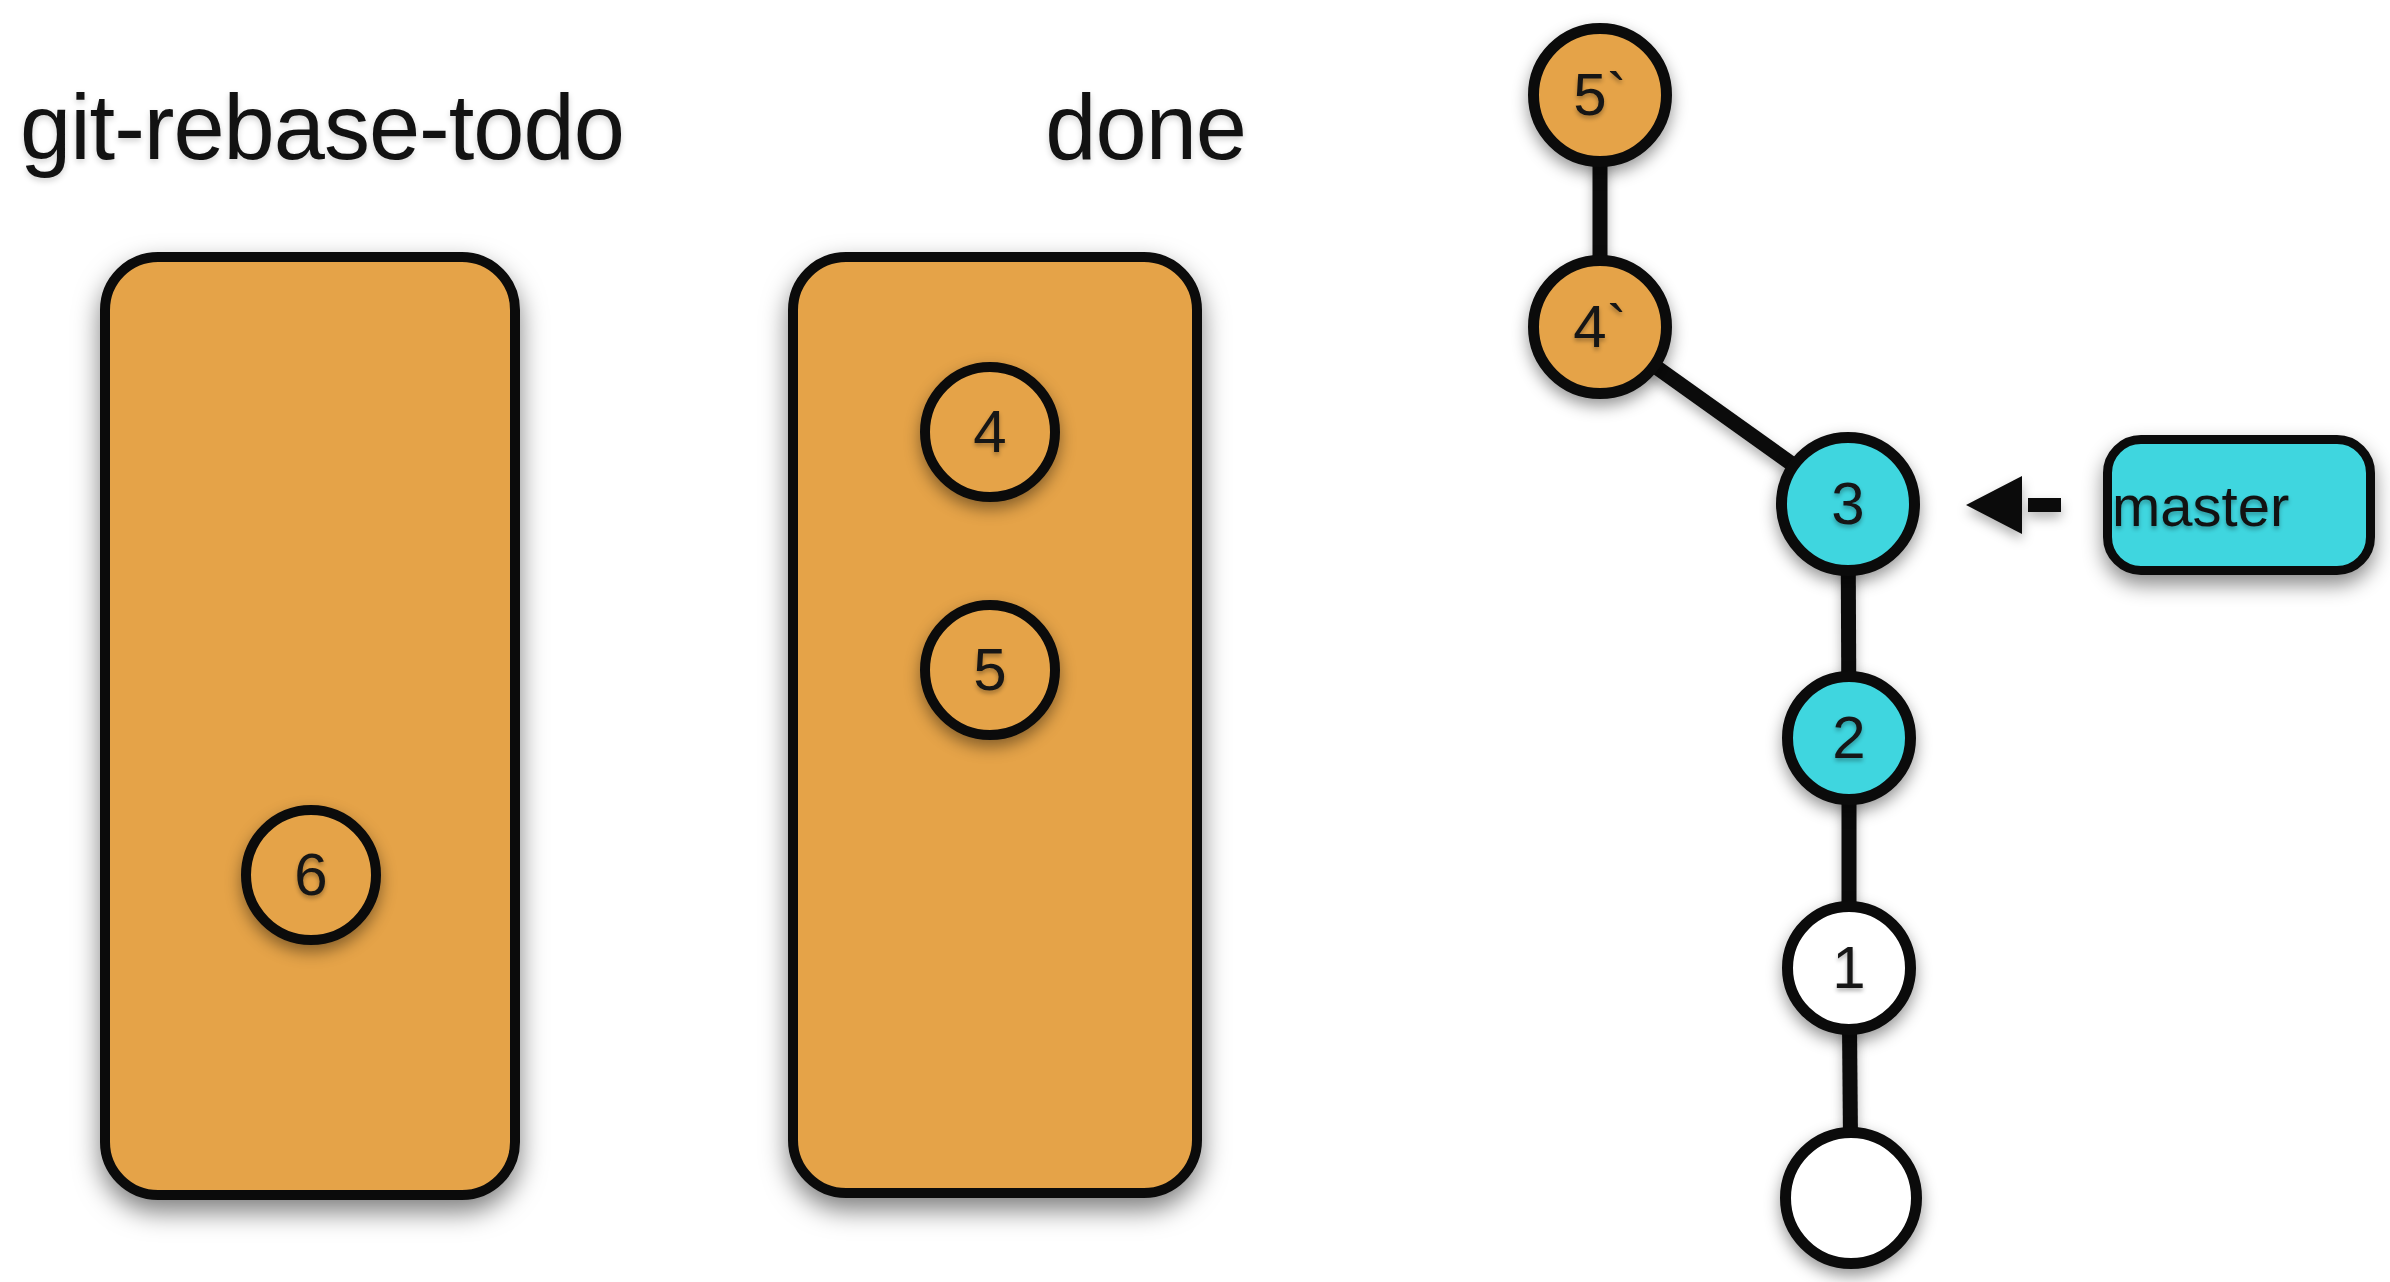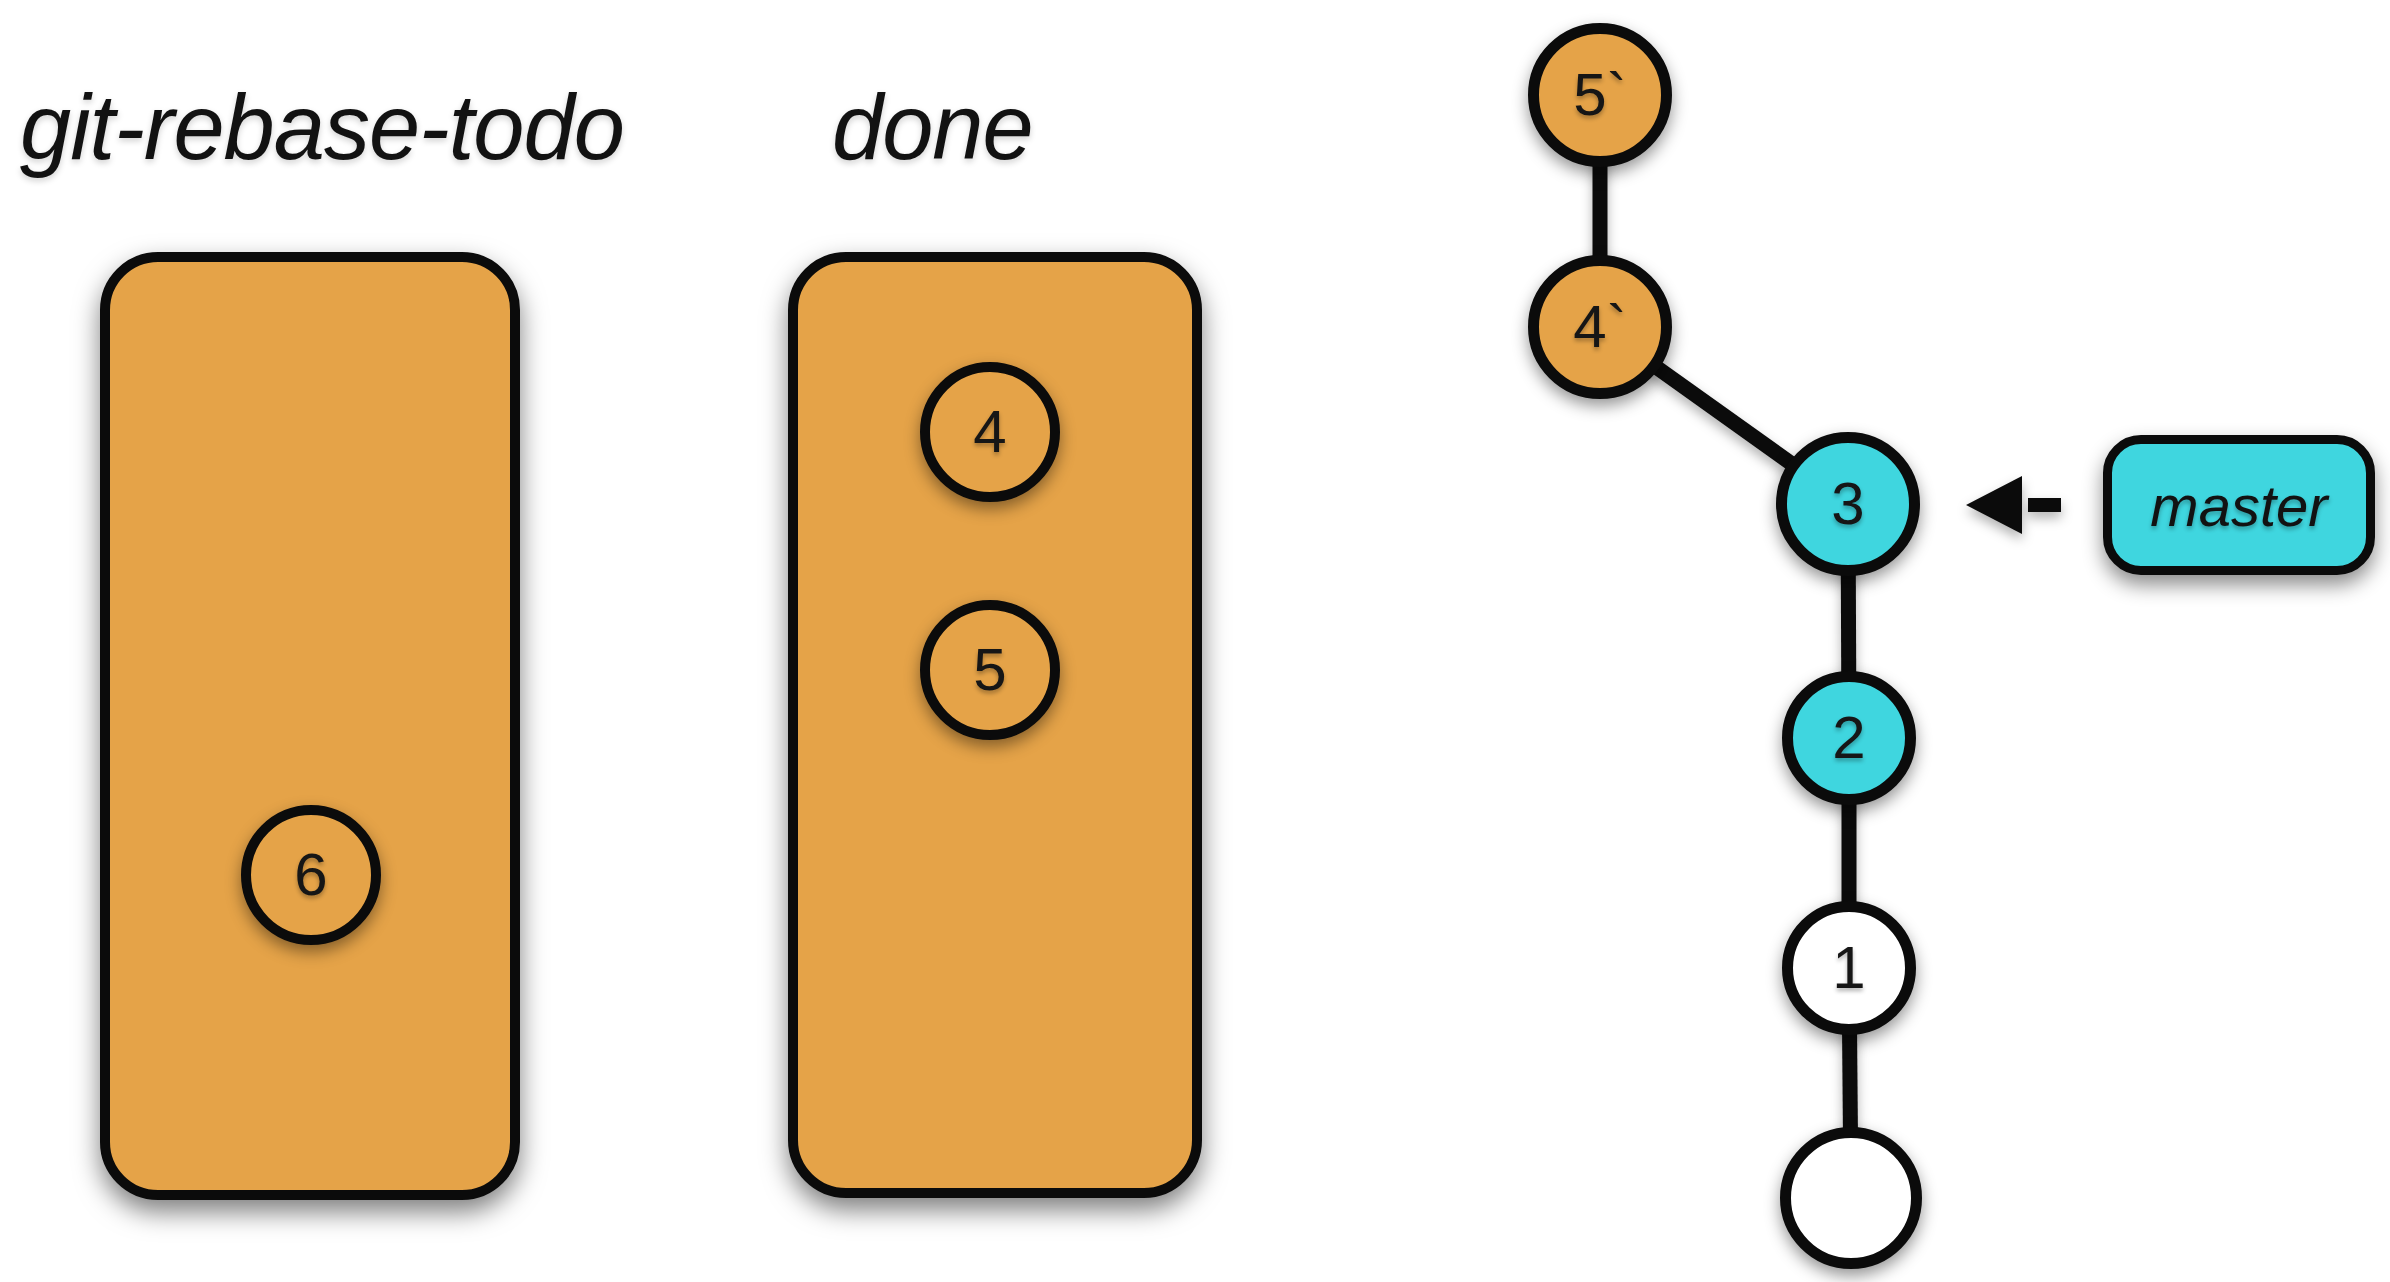--- a/index.html
+++ b/index.html
@@ -16,25 +16,24 @@
     background:#FFFFFF;
     overflow:hidden;
   }
   .panel-title{
     position:absolute;
     top:72px;
     height:110px;
     font-size:92px;
     line-height:110px;
     color:#121212;
-    text-align:left;
+    text-align:right;
     letter-spacing:-1px;
     text-shadow:0 3px 6px rgba(0,0,0,0.18);
     white-space:nowrap;
-    font-style:italic;
   }
   #title-todo{left:20px;width:580px;}
   #title-done{left:832px;width:414px;}
   .panel{
     position:absolute;
     background:var(--orange);
     border:10px solid var(--ink);
     border-radius:58px;
     box-sizing:border-box;
     box-shadow:0 12px 26px rgba(0,0,0,0.5);
@@ -67,23 +66,22 @@
   }
   #nodes-layer{position:absolute;left:0;top:0;width:0;height:0;}
   .branch-badge{
     position:absolute;
     left:2103px;top:435px;
     width:272px;height:140px;
     background:var(--cyan);
     border:9px solid var(--ink);
     border-radius:38px;
     box-sizing:border-box;
-    display:flex;align-items:center;justify-content:center;
+    display:flex;align-items:center;justify-content:flex-start;
     box-shadow:0 10px 20px rgba(0,0,0,0.45);
-    font-style:italic;
   }
   .branch-badge span{
     font-size:58px;
     color:#121212;
     text-shadow:0 3px 4px rgba(0,0,0,0.3);
   }
 </style>
 </head>
 <body>
 

